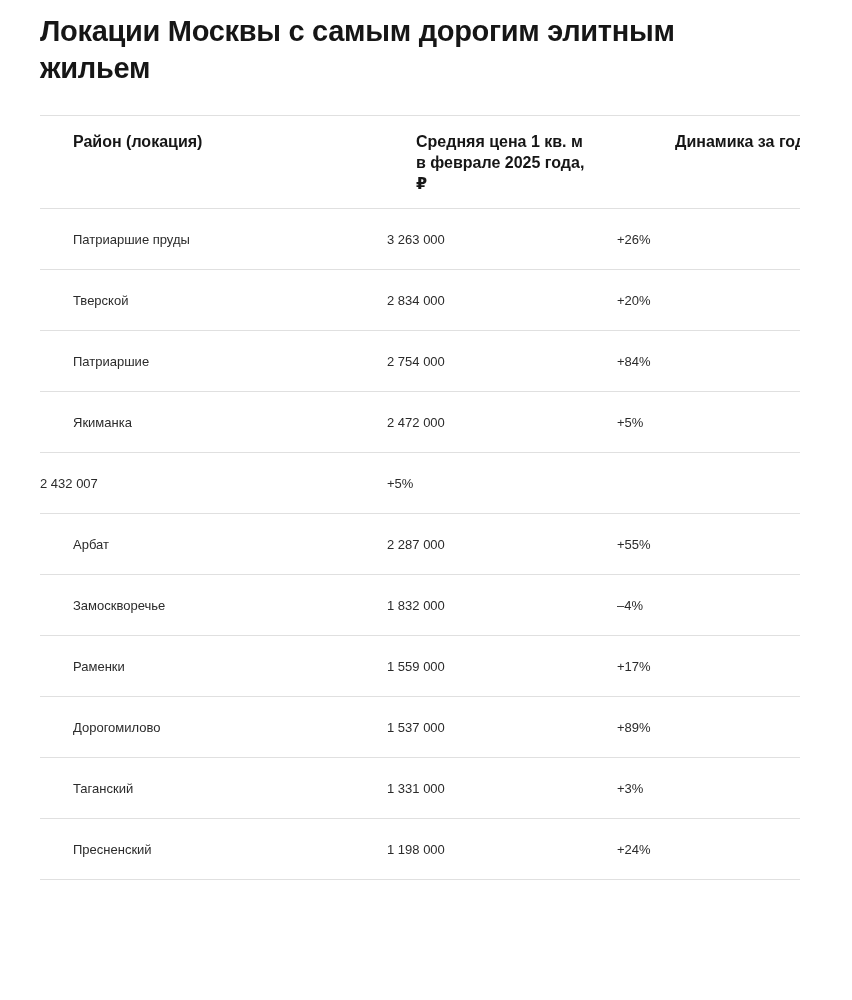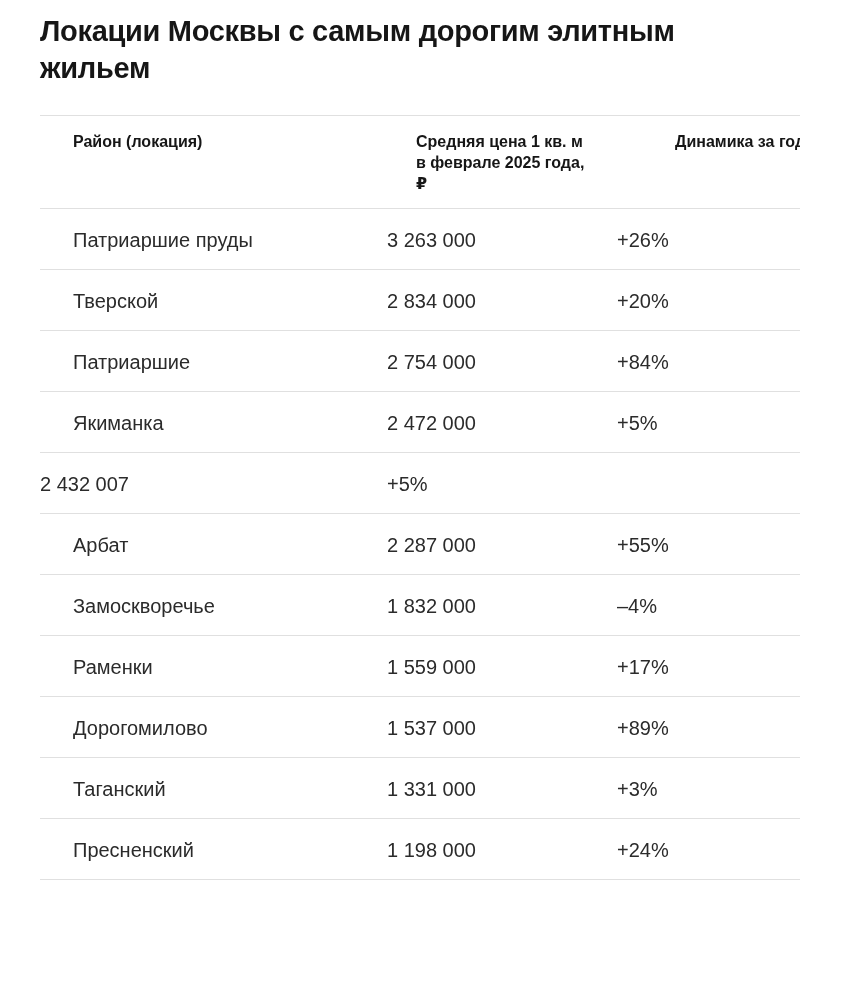--- a/index.html
+++ b/index.html
@@ -49,21 +49,21 @@
     color: #161616;
   }
   .th.c1 { padding-left: 33px; }
   .th.c2 span { display: inline-block; max-width: 170px; }
   .row {
     display: grid;
     grid-template-columns: 347px 230px 1fr;
     height: 61px;
     align-items: center;
     border-bottom: 1px solid #e0e0e0;
-    font-size: 20px;
+    font-size: 13px;
     line-height: 20px;
     color: #2b2b2b;
     padding-top: 2px;
   }
   .row .cell.c1 { padding-left: 33px; }
 </style>
 </head>
 <body>
 
 <div class="page">

